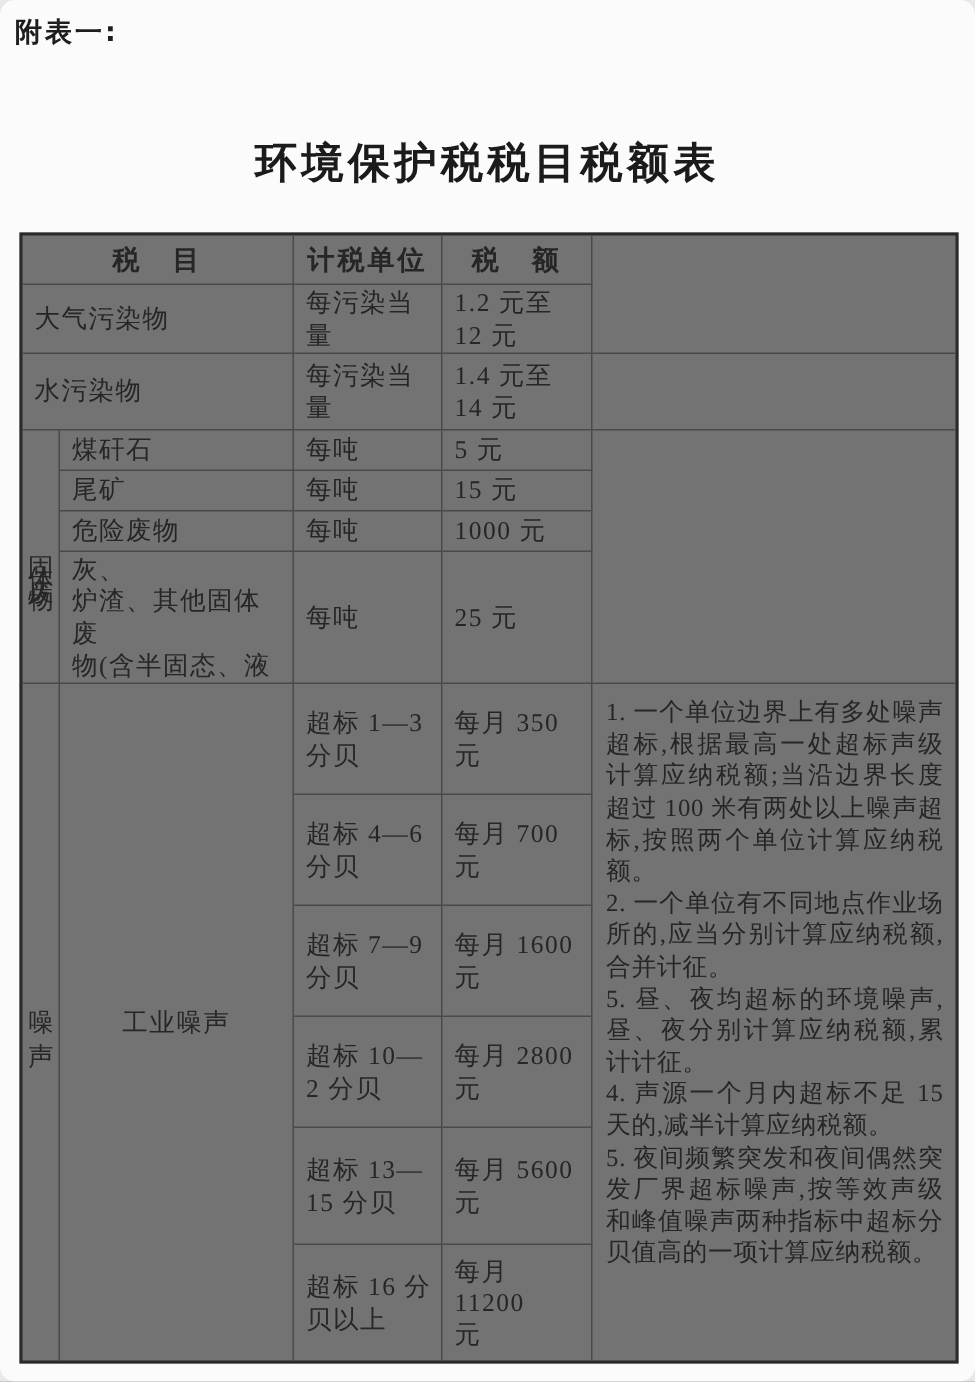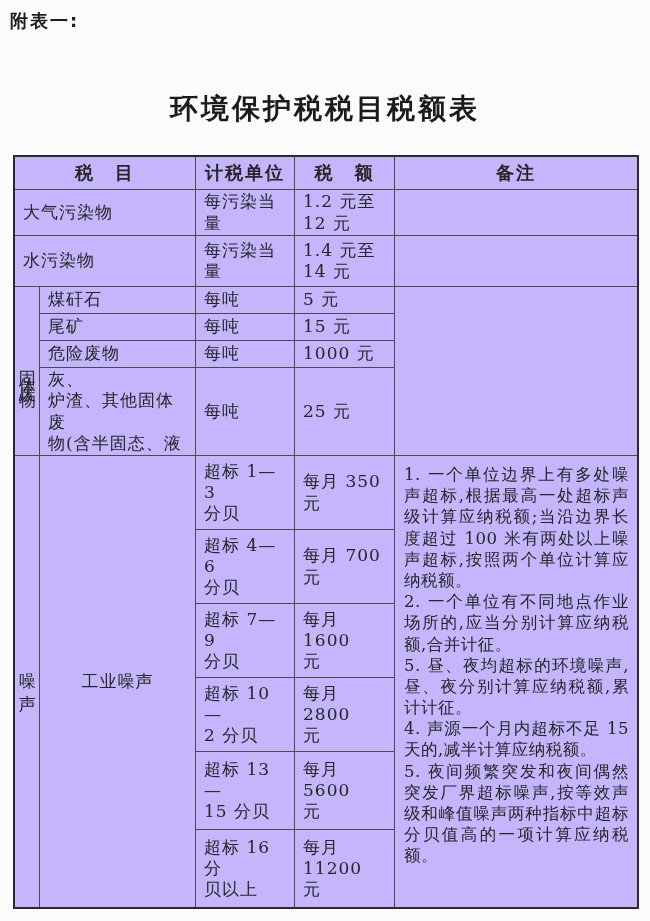--- a/index.html
+++ b/index.html
@@ -1,45 +1,46 @@
 <!DOCTYPE html>
 <html><head>
 <meta charset="utf-8">
 <style>
-  * { margin:0; padding:0; box-sizing:border-box; }
+  * { margin:0; padding:0; box-sizing:border-box;font-family:Liberation Serif, serif; }
   html,body { background:#e8e8e8; }
   .page {
     position:relative;
     width:650px; height:921px;
     background:#fbfbfb;
     font-family:"DejaVu Serif","Liberation Serif",serif;
     color:#262626;
     overflow:hidden;
     margin:0 auto;
+    border-radius:10px;
   }
   .doc-label {
     position:absolute; top:9px; left:10px;
     font-family:"DejaVu Sans","Liberation Sans",sans-serif;
     font-size:18px; font-weight:bold; letter-spacing:2px;
     color:#1e1e1e;
   }
   .doc-title {
     position:absolute; top:90px; left:0; width:100%;
     text-align:center;
     font-size:28px; font-weight:bold; letter-spacing:3px;
     color:#1b1b1b;
   }
   .tax-table {
     position:absolute; top:155px; left:13px;
     width:626px; height:754px;
     border:2px solid #2a2a2a;
     display:grid;
     grid-template-columns:25px 156px 99px 100px 242px;
     grid-template-rows:33px 46px 51px 27px 27px 27px 88px 74px 74px 74px 74px 78px 77px;
-    background:#c4b5fd;
+    background:#737373;
   }
   .cell {
     border-right:1px solid #4a4a4a;
     border-bottom:1px solid #4a4a4a;
     font-size:17px;
     letter-spacing:1px;
     line-height:1.25;
     display:flex; align-items:center;
     padding:2px 6px 2px 8px;
     overflow:hidden;
@@ -78,21 +79,20 @@
 
   <div class="doc-label">附表一:</div>
 
   <div class="doc-title">环境保护税税目税额表</div>
 
   <div class="tax-table">
 
     <div class="cell th r1 c12">税　目</div>
     <div class="cell th r1 c3">计税单位</div>
     <div class="cell th r1 c4">税　额</div>
-    <div class="cell th r1 c5 no-br">备注</div>
 
     <div class="cell r2 c12">大气污染物</div>
     <div class="cell r2 c3">每污染当量</div>
     <div class="cell pre r2 c4">1.2 元至
 12 元</div>
     <div class="cell r2 c5 no-br"></div>
 
     <div class="cell r3 c12">水污染物</div>
     <div class="cell r3 c3">每污染当量</div>
     <div class="cell pre r3 c4">1.4 元至

